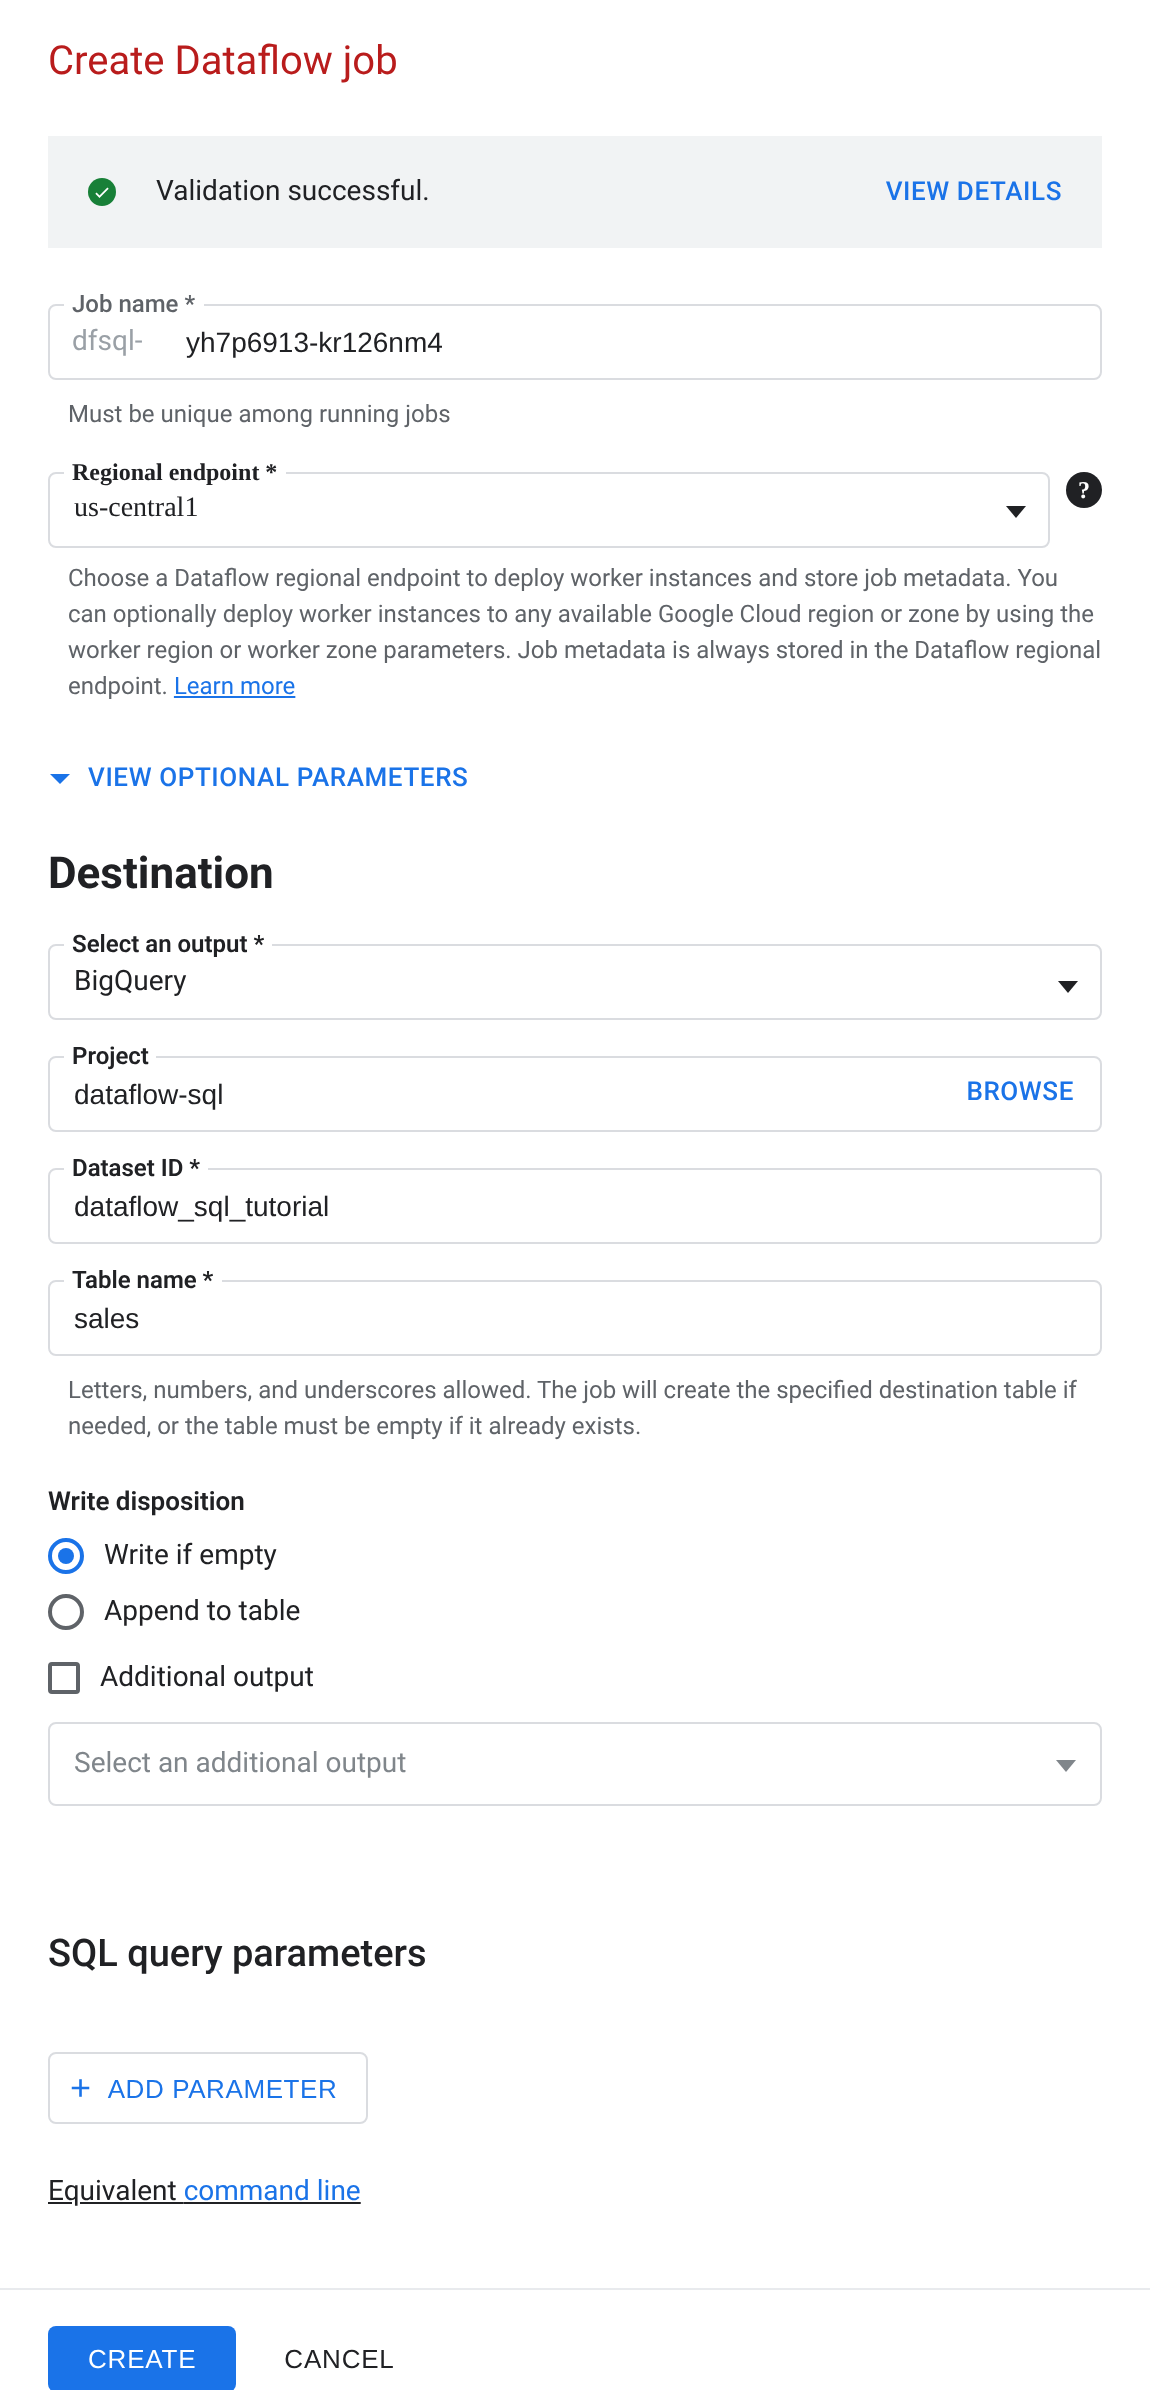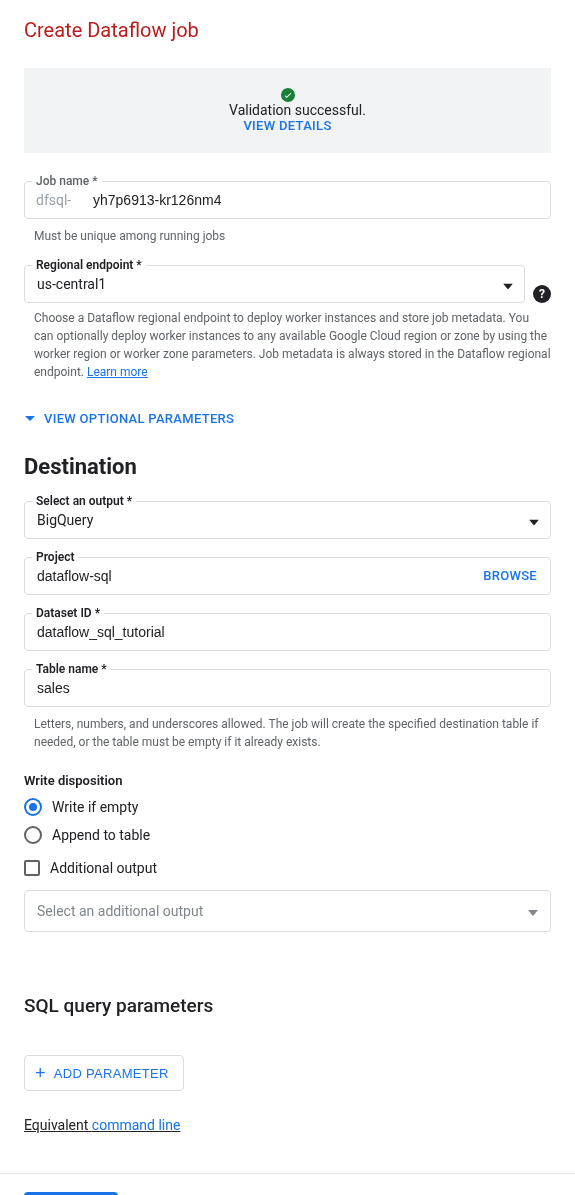--- a/index.html
+++ b/index.html
@@ -17,21 +17,20 @@
     font-weight: 400;
     color: #b91c1c;
     margin-bottom: 26px;
   }
   .validation-banner {
     background: #f1f3f4;
     display: flex;
     align-items: center;
     padding: 20px 20px;
     margin-bottom: 28px;
-    flex-direction: column;
   }
   .check-icon {
     width: 14px;
     height: 14px;
     border-radius: 50%;
     background: #188038;
     display: flex;
     align-items: center;
     justify-content: center;
     flex-shrink: 0;
@@ -88,23 +87,24 @@
   }
   .helper-text {
     font-size: 12px;
     color: #5f6368;
     margin-top: 6px;
     margin-left: 10px;
     line-height: 1.5;
   }
   .select-row {
     display: flex;
-    align-items: flex-end;
+    align-items: flex-start;
     gap: 8px;
     margin-top: 20px;
+    font-family: Liberation Serif, serif;
   }
   .select-box {
     flex: 1;
     position: relative;
   }
   .select-input {
     width: 100%;
     border: 1px solid #dadce0;
     border-radius: 4px;
     padding: 10px 36px 10px 12px;

